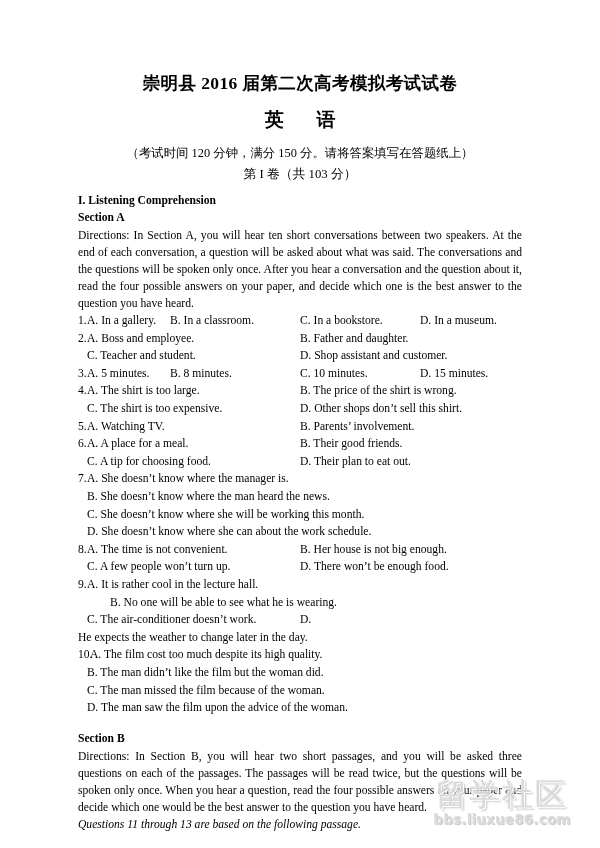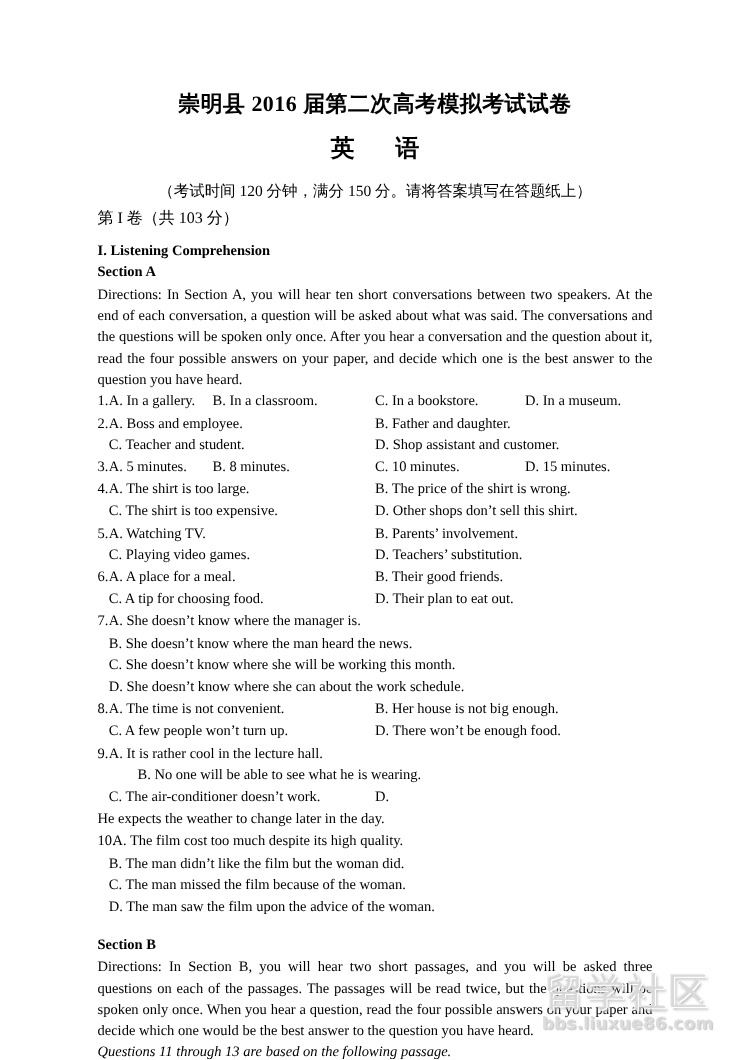--- a/index.html
+++ b/index.html
@@ -46,21 +46,21 @@
     line-height: 1.3;
   }
   .doc-exam-info {
     text-align: center;
     font-size: 12.4px;
     margin: 0;
     padding-top: 13px;
     line-height: 1.35;
   }
   .doc-part {
-    text-align: left;
+    text-align: center;
     font-size: 12.8px;
     margin: 0;
     padding-top: 4px;
     line-height: 1.35;
   }
 
   
   .section-head {
     font-size: 11.6px;
     font-weight: bold;
@@ -202,24 +202,20 @@
   <div class="qrow">
     <span class="cell col-sub">C. The shirt is too expensive.</span>
     <span class="cell col-right">D. Other shops don’t sell this shirt.</span>
   </div>
 
   <div class="qrow">
     <span class="cell col-num num">5.</span>
     <span class="cell col-a">A. Watching TV.</span>
     <span class="cell col-right">B. Parents’ involvement.</span>
   </div>
-  <div class="qrow">
-    <span class="cell col-sub">C. Playing video games.</span>
-    <span class="cell col-right">D. Teachers’ substitution.</span>
-  </div>
 
   <div class="qrow">
     <span class="cell col-num num">6.</span>
     <span class="cell col-a">A. A place for a meal.</span>
     <span class="cell col-right">B. Their good friends.</span>
   </div>
   <div class="qrow">
     <span class="cell col-sub">C. A tip for choosing food.</span>
     <span class="cell col-right">D. Their plan to eat out.</span>
   </div>

